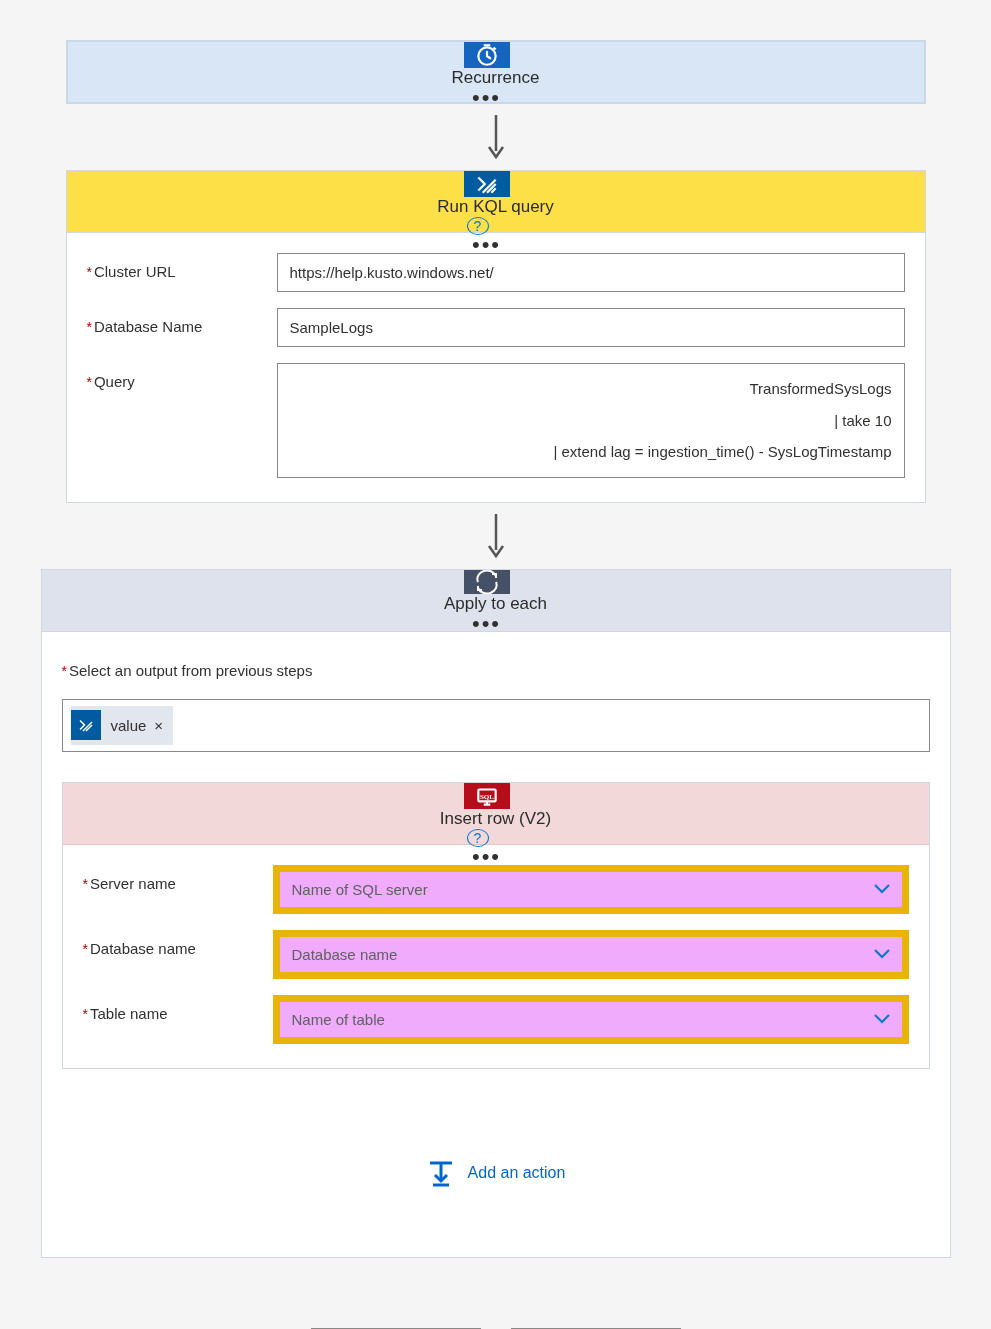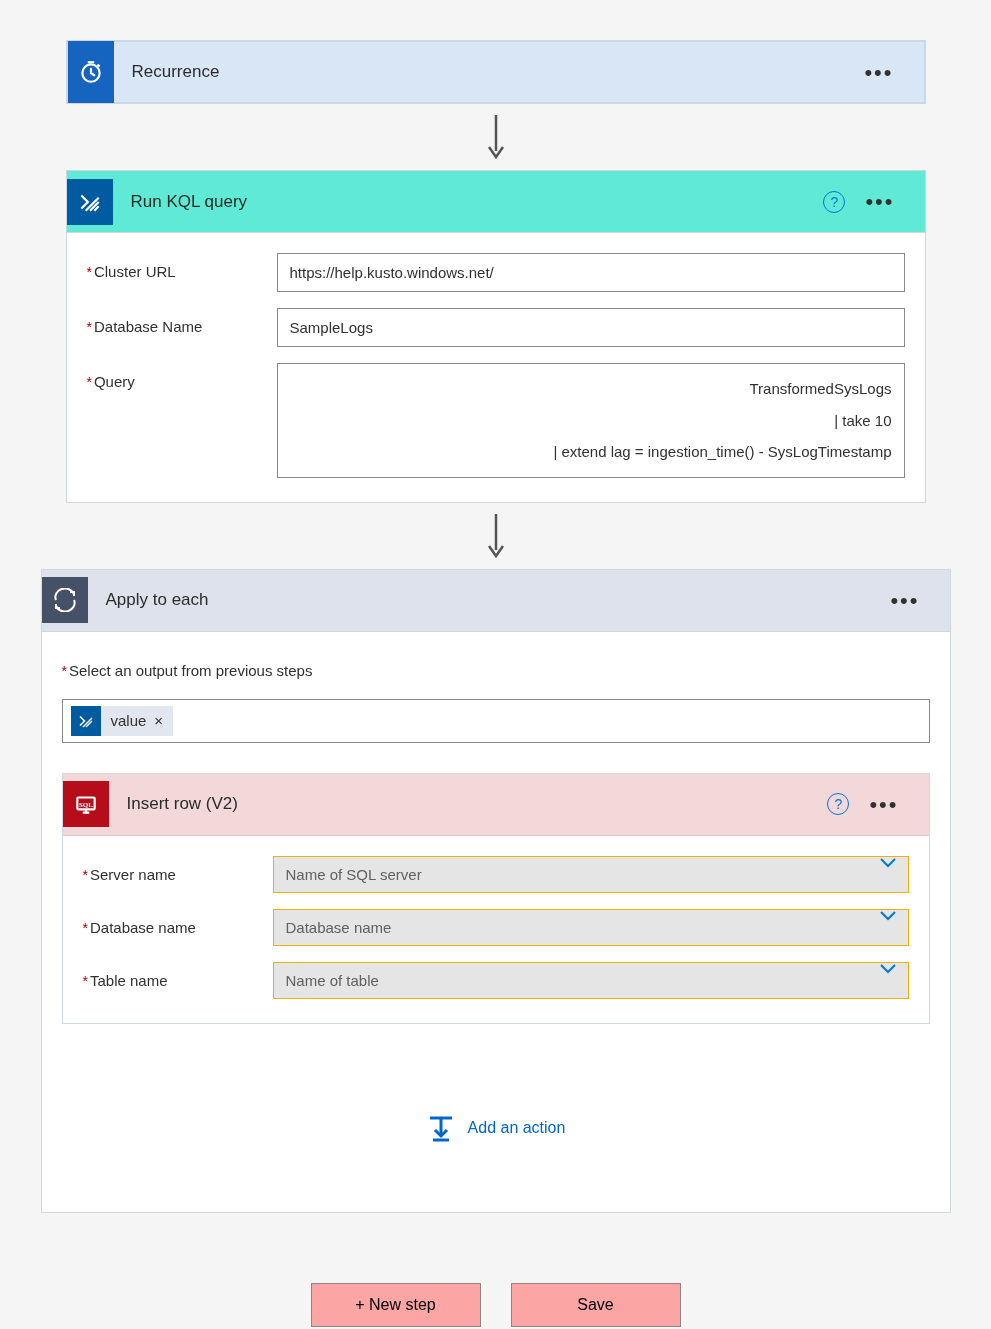--- a/index.html
+++ b/index.html
@@ -14,38 +14,39 @@
   .step-card {
     border: 1px solid #d0d7de;
     background: #fff;
     margin: 0 auto;
     width: 860px;
   }
   .step-header {
     display: flex;
     align-items: center;
     height: 62px;
-    padding-right: 28px;
+    padding-right: 18px;
+    flex-direction: column;
   }
   .step-header .title {
     flex: 1;
     padding-left: 18px;
     font-size: 17px;
     color: #2b2b2b;
   }
   .step-icon {
     width: 46px;
     height: 46px;
     display: flex;
     align-items: center;
     justify-content: center;
   }
   .recurrence-hdr { background: #d8e6f6; border: 1px solid #c2d9ef; }
   .recurrence-icon { background: #1565c0; height: 62px; width:46px;}
-  .kql-hdr { background: #5eead4; border-bottom: 1px solid #d0d7de; }
+  .kql-hdr { background: #fde047; border-bottom: 1px solid #d0d7de; }
   .kql-icon { background: #005ba1; }
   .apply-hdr { background: #dde2ec; border-bottom: 1px solid #d0d7de; }
   .apply-icon { background: #465067; }
   .sql-hdr { background: #f3d8d9; border-bottom: 1px solid #e8c5c6; }
   .sql-icon { background: #b50e1a; }
   .more-dots {
     font-size: 22px;
     letter-spacing: 2px;
     color: #323130;
     cursor: pointer;
@@ -100,38 +101,39 @@
   .apply-body { padding: 30px 20px 20px 20px; }
   .sub-label { font-size:15px; color:#323130; margin-bottom:20px;}
   .token-row {
     border:1px solid #8a8886;
     padding: 6px 8px;
     margin-bottom: 30px;
   }
   .token-chip {
     display:inline-flex;align-items:center;
     background:#e2e6ef;
-    height:30px;
+    height:39px;
   }
   .token-chip .chip-icon {
     width:30px;height:30px;background:#005ba1;
     display:flex;align-items:center;justify-content:center;
   }
   .token-chip .chip-text { padding: 0 8px 0 10px; font-size:15px;}
   .token-chip .chip-x { padding-right:10px;font-size:15px; cursor:pointer; color:#323130;}
   .inner-card {
     border:1px solid #d0d7de;
     background:#fff;
     margin-bottom: 10px;
   }
   .dropdown-row {
     flex:1;
     display:flex;
-    border:1px solid #eab308;
-    background:#e5e5e5;
+    align-items:center;
+    border:7px solid #eab308;
+    background:#f0abfc;
     cursor:pointer;
   }
   .dropdown-row .placeholder {
     flex:1;
     padding: 9px 12px;
     color:#606060;
     font-size:15px;
   }
   .chevron {
     width:40px;height:100%;

